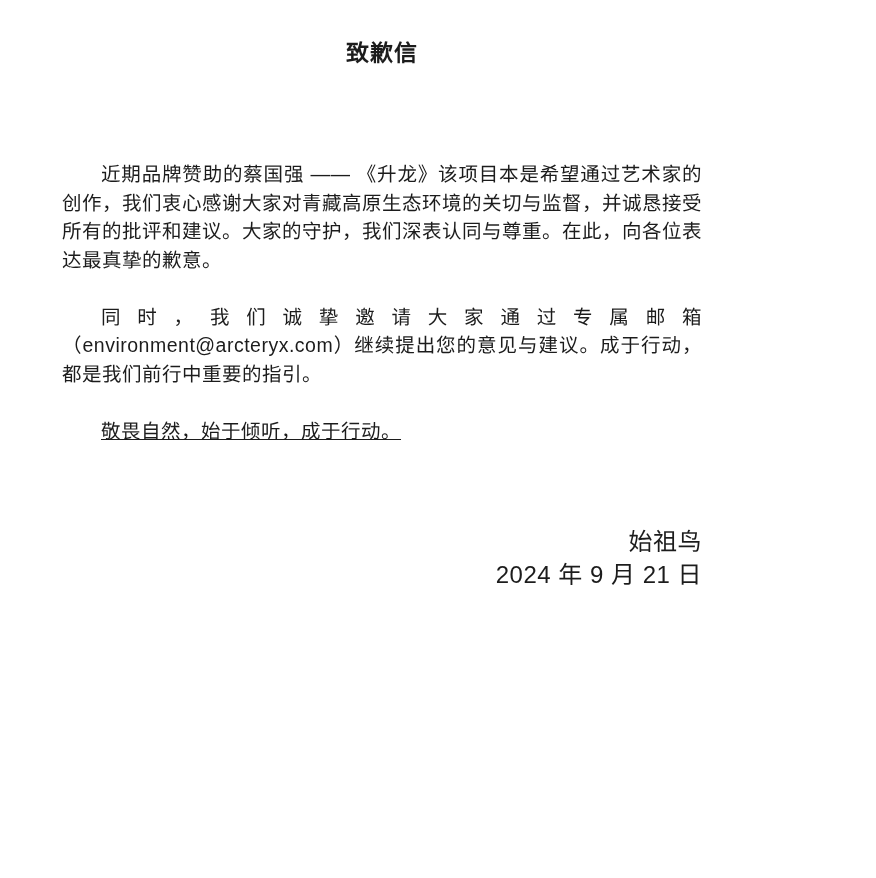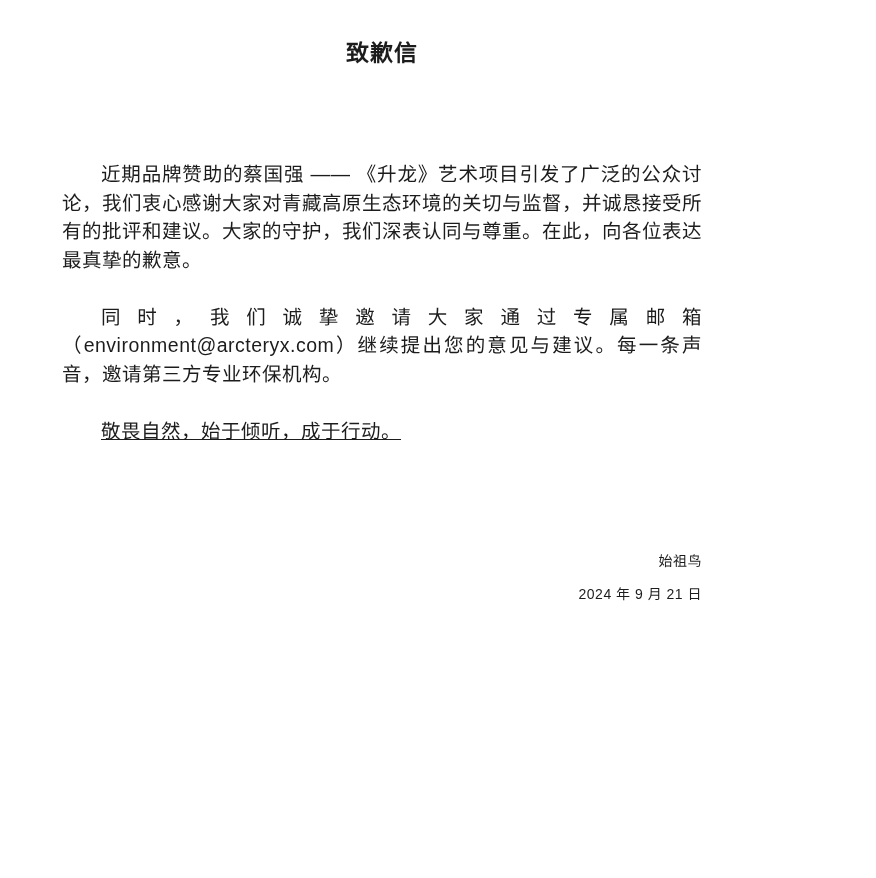--- a/index.html
+++ b/index.html
@@ -41,37 +41,37 @@
   .closing p {
     font-size: 19.5px;
     line-height: 28.5px;
     text-indent: 2em;
     margin-bottom: 0;
     letter-spacing: 0.5px;
     text-decoration: underline;
   }
 
   .signature-block {
-    margin-top: 100px;
+    margin-top: 80px;
     text-align: right;
-    font-size: 14px;
+    font-size: 24px;
     line-height: 33px;
     letter-spacing: 0.5px;
   }
 </style>
 </head>
 <body>
 
 <div class="page">
 
   <h1 class="letter-title">致歉信</h1>
 
   <div class="letter-body">
-    <p>近期品牌赞助的蔡国强 —— 《升龙》艺术项目引发了广泛的公众讨论，我们衷心感谢大家对青藏高原生态环境的关切与监督，并诚恳接受所有的批评和建议。大家的守护，我们深表认同与尊重。在此，向各位表达最真挚的歉意。</p>
-    <p>同时，我们诚挚邀请大家通过专属邮箱（environment@arcteryx.com）继续提出您的意见与建议。每一条声音，邀请第三方专业环保机构。</p>
+    <p>近期品牌赞助的蔡国强 —— 《升龙》该项目本是希望通过艺术家的创作，我们衷心感谢大家对青藏高原生态环境的关切与监督，并诚恳接受所有的批评和建议。大家的守护，我们深表认同与尊重。在此，向各位表达最真挚的歉意。</p>
+    <p>同时，我们诚挚邀请大家通过专属邮箱（environment@arcteryx.com）继续提出您的意见与建议。成于行动，都是我们前行中重要的指引。</p>
   </div>
 
   <div class="closing">
     <p>敬畏自然，始于倾听，成于行动。</p>
   </div>
 
   <div class="signature-block">
     <div>始祖鸟</div>
     <div>2024 年 9 月 21 日</div>
   </div>

